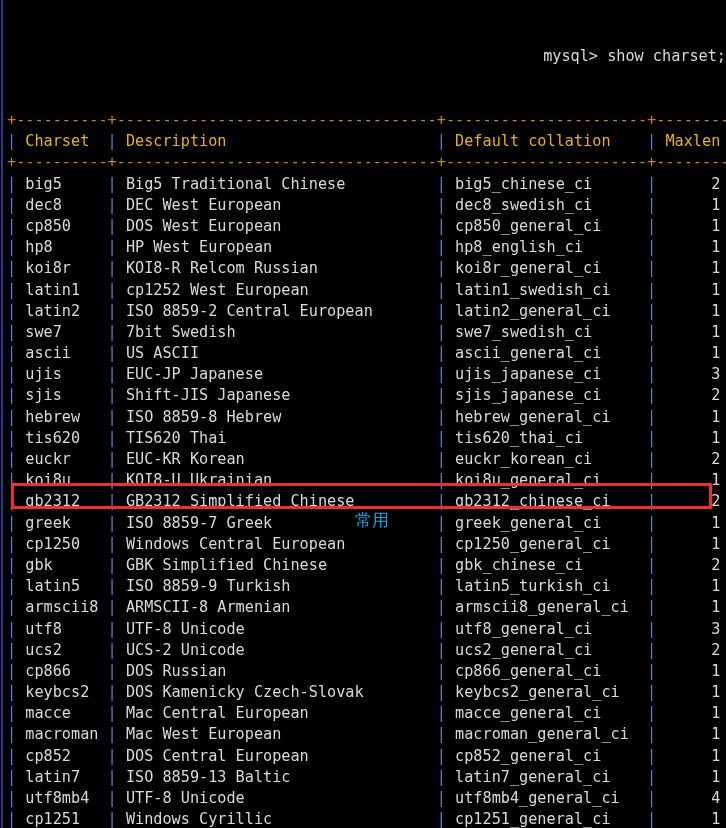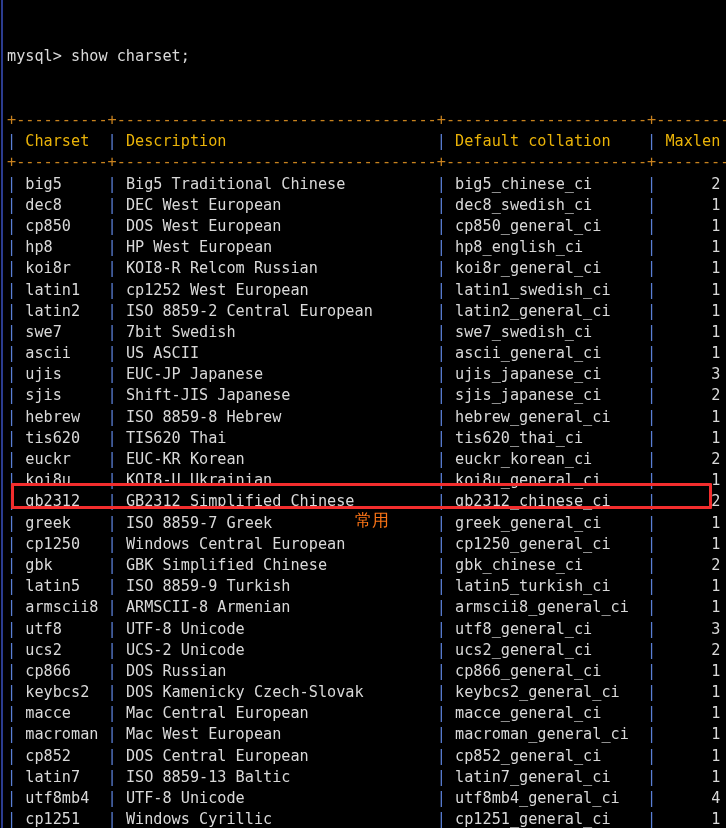--- a/index.html
+++ b/index.html
@@ -15,20 +15,21 @@
     font-family: "DejaVu Sans Mono", "Liberation Mono", monospace;
   }
 
   #terminal {
     position: relative;
     width: 726px;
     height: 828px;
     background: #000000;
     overflow: hidden;
     box-sizing: border-box;
+    text-align: right;
   }
 
   
   #left-border {
     position: absolute;
     left: 1px;
     top: 0;
     width: 2px;
     height: 828px;
     background: #2b3c8f;
@@ -77,21 +78,21 @@
   }
 
   
   #annotation {
     position: absolute;
     left: 355px;
     top: 509px;
     font-family: "DejaVu Sans", "Liberation Sans", sans-serif;
     font-size: 17px;
     line-height: 22px;
-    color: #f97316;
+    color: #0ea5e9;
     white-space: nowrap;
   }
 </style>
 </head>
 <body>
 
 <div id="terminal">
 
   <div id="left-border"></div>
 

